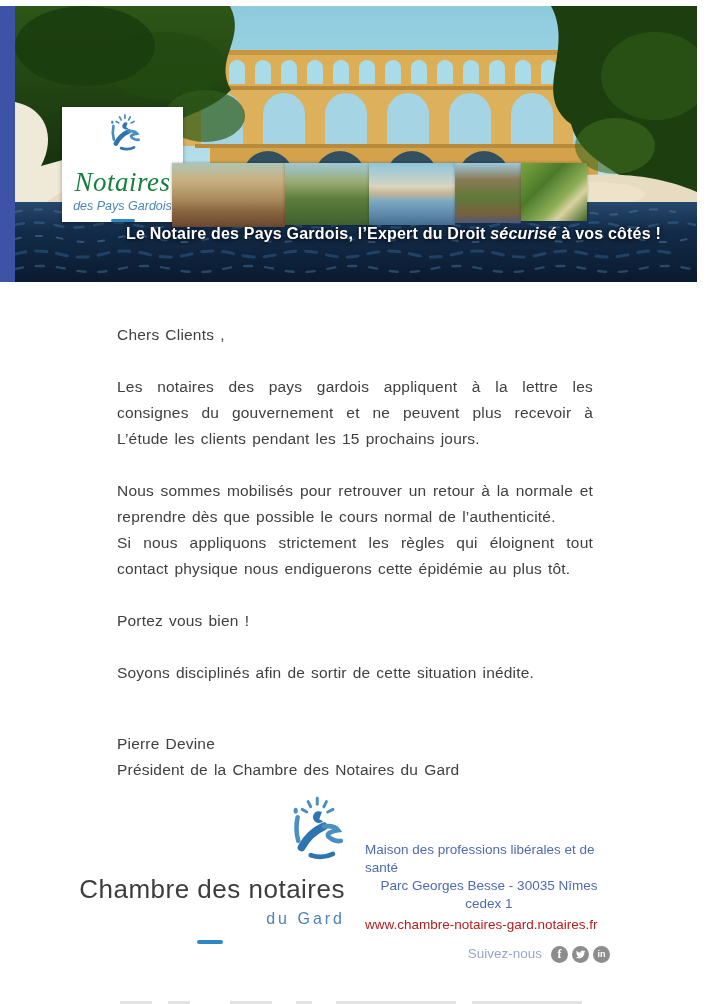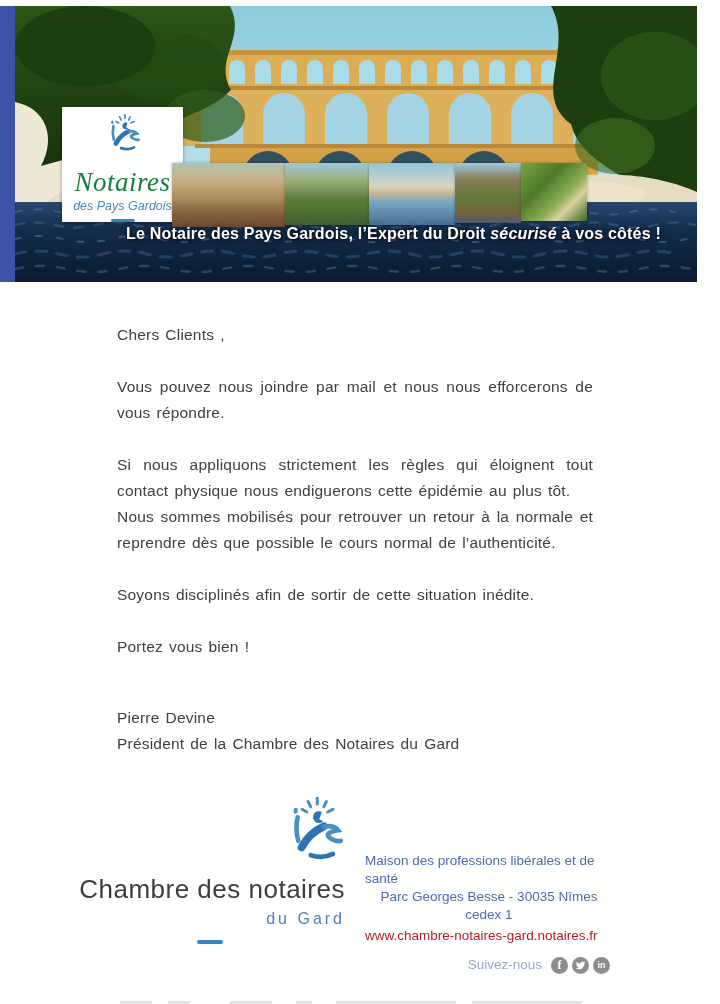--- a/index.html
+++ b/index.html
@@ -49,21 +49,21 @@
   .letter .signature { margin-top:45px; text-align:left; }
 
   
   .footer { position:absolute; top:795px; left:0; width:720px; }
   .footer-logo { position:absolute; left:75px; top:0; width:270px; text-align:right; }
   .footer-logo .emblem { width:62px; height:72px; }
   .footer-name { font-size:26px; color:#3d3d3d; letter-spacing:.5px; line-height:1.1; margin-top:4px; white-space:nowrap; }
   .footer-sub { font-size:16px; color:#4d82b8; letter-spacing:3px; margin-top:6px; }
   .footer-dash { width:26px; height:4px; border-radius:2px; background:#2f86c4; margin:12px auto 0 auto; }
 
-  .footer-info { position:absolute; left:365px; top:57px; width:245px; color:#4e6ab0; font-size:13.5px; line-height:18px; }
+  .footer-info { position:absolute; left:365px; top:46px; width:245px; color:#4e6ab0; font-size:13.5px; line-height:18px; }
   .addr1 { text-align:left; }
   .addr2 { text-align:center; padding-left:3px; }
   .website { margin-top:3px; text-align:left; color:#b91c1c; text-decoration:none; display:block; }
   .follow-row { margin-top:11px; display:flex; justify-content:flex-end; align-items:center; gap:4px; color:#97a6cb;text-align:center; }
   .follow-label { margin-right:5px; font-size:13.5px; }
   .social { width:17px; height:17px; border-radius:50%; background:#8d8d8d; color:#ffffff; display:flex; align-items:center; justify-content:center; }
   .social .fb { font-family:"Liberation Serif", serif; font-weight:700; font-size:12px; line-height:1; }
   .social .in { font-weight:700; font-size:9px; line-height:1; }
   .social svg { width:11px; height:11px; display:block; }
 
@@ -206,27 +206,27 @@
       </div>
 
       <div class="tagline">
         <span>Le Notaire des Pays Gardois, l’Expert du Droit </span><em>sécurisé</em><span> à vos côtés !</span>
       </div>
     </div>
   </div>
 
   <div class="letter">
     <p class="block">Chers Clients ,</p>
-    <p class="block">Vous pouvez nous joindre par mail et nous nous efforcerons de vous répondre.</p>
+    <p class="block">Les notaires des pays gardois appliquent à la lettre les consignes du gouvernement et ne peuvent plus recevoir à L’étude les clients pendant les 15 prochains jours.</p>
     <div class="block">
+      <p>Nous sommes mobilisés pour retrouver un retour à la normale et reprendre dès que possible le cours normal de l’authenticité.</p>
       <p>Si nous appliquons strictement les règles qui éloignent tout contact physique nous endiguerons cette épidémie au plus tôt.</p>
-      <p>Nous sommes mobilisés pour retrouver un retour à la normale et reprendre dès que possible le cours normal de l’authenticité.</p>
-    </div>
+    </div>
+    <p class="block">Portez vous bien !</p>
     <p class="block">Soyons disciplinés afin de sortir de cette situation inédite.</p>
-    <p class="block">Portez vous bien !</p>
     <div class="signature">
       <p>Pierre Devine</p>
       <p>Président de la Chambre des Notaires du Gard</p>
     </div>
   </div>
 
   <div class="footer">
     <div class="footer-logo">
       <svg class="emblem">
           <use href="#notaire-emblem"></use>

